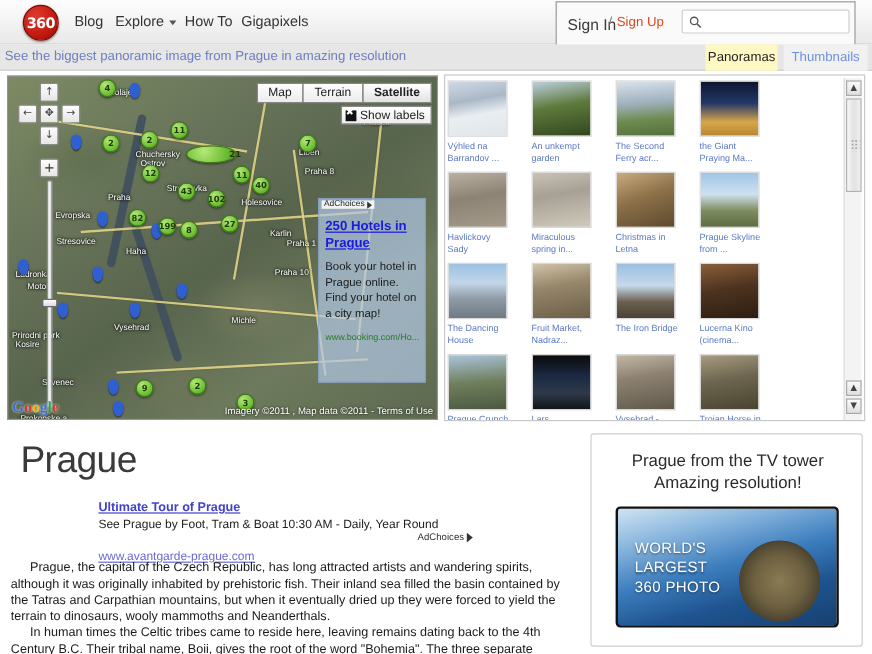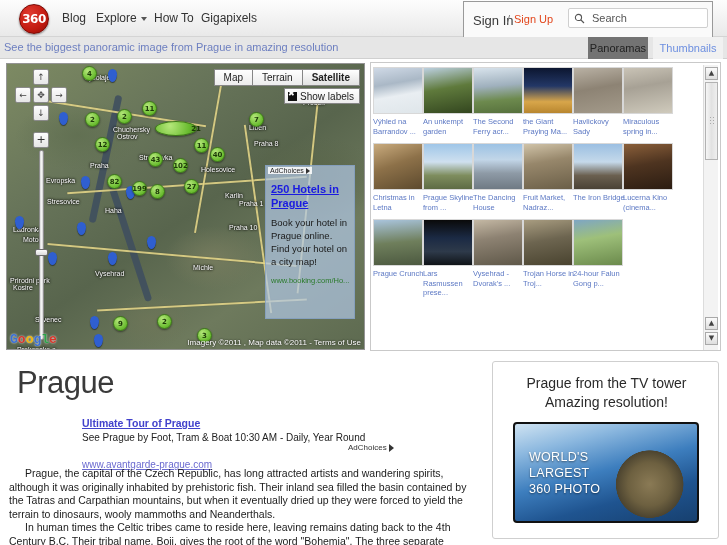--- a/index.html
+++ b/index.html
@@ -78,21 +78,21 @@
     position: absolute; left: 0; top: 37px; width: 727px; height: 22px;
     background: #e6e6e6; border-bottom: 1px solid #d0d0d0;
   }
   #banner-link {
     position: absolute; left: 4px; top: 4px; font-size: 11px;
     color: #6d7fc0; text-decoration: none; cursor: pointer;
   }
   #tab-panoramas {
     position: absolute; left: 588px; top: 37px; width: 60px; height: 22px;
     font-size: 11px; color: #222; text-align: center; line-height: 22px;
-    background: #737373; cursor: pointer;
+    background: #fef9c3; cursor: pointer;
   }
   #tab-thumbnails {
     position: absolute; left: 653px; top: 37px; width: 70px; height: 22px;
     font-size: 11px; color: #6d8fe0; text-align: center; line-height: 22px;
     background: #f1f1f1; cursor: pointer;
   }
 
   
   #main { position: absolute; left: 0; top: 60px; width: 727px; height: 293px; }
 
@@ -226,40 +226,40 @@
     font-size: 9.5px; color: #1a1a1a; line-height: 13px;
   }
   #map-ad-url {
     position: absolute; left: 5px; top: 110px; width: 84px;
     font-size: 7.5px; color: #2a7a2a; overflow: hidden;
     white-space: nowrap; text-overflow: ellipsis; cursor: pointer;
   }
   
   #gmap-logo {
     position: absolute; left: 3px; bottom: 2px;
-    font-size: 13px; font-weight: bold; font-family: Liberation Mono, monospace;
+    font-size: 13px; font-weight: bold; font-family: Liberation Serif, serif;
     text-shadow: 0 0 2px rgba(255,255,255,.9);
   }
   #gmap-logo i { font-style: normal; }
   #attrib {
     position: absolute; right: 3px; bottom: 2px; font-size: 8px; color: #fff;
     text-shadow: 0 0 2px #000; white-space: nowrap;
   }
 
   
   #thumbpanel {
     position: absolute; left: 370px; top: 2px; width: 351px; height: 289px;
     background: #fff; border: 1px solid #c9c9c9;
     overflow: hidden;
   }
   #thumbgrid {
     position: absolute; left: 2px; top: 4px; width: 325px;
     display: flex; flex-wrap: wrap;
   }
-  .thumb { width: 50px; margin: 0 0 7px 0; cursor: pointer; }
+  .thumb { width: 70px; margin: 0 0 7px 0; cursor: pointer; }
   .thumb .pic {
     width: 50px; height: 47px; border: 1px solid #d8d8d8;
     background-size: cover; background-position: center;
   }
   .thumb .cap {
     font-size: 7.5px; line-height: 9.5px; color: #5d79c4;
     width: 52px; margin-top: 3px; word-wrap: break-word;
   }
   
   #thumb-scroll {
@@ -362,21 +362,20 @@
 
   <div id="accountbox">
     <a id="signin">Sign In</a>
     <span id="slash">/</span>
     <a id="signup">Sign Up</a>
     <div id="searchwrap">
       <svg id="search-icon" viewBox="0 0 16 16">
         <circle cx="6.5" cy="6.5" r="4.5" fill="none" stroke="#555" stroke-width="1.6"></circle>
         <line x1="10" y1="10" x2="14.5" y2="14.5" stroke="#555" stroke-width="1.8"></line>
       </svg>
-      <input id="search-input" type="text" placeholder="Search" style="">
     </div>
   </div>
 </div>
 
 <div id="subbar">
   <a id="banner-link">See the biggest panoramic image from Prague in amazing resolution</a>
 </div>
 <div id="tab-panoramas">Panoramas</div>
 <div id="tab-thumbnails">Thumbnails</div>
 
@@ -428,21 +427,21 @@
         <div class="pin" style="left: 41px; top: 188px;"></div>
         <div class="pin" style="left: 101px; top: 188px;"></div>
         <div class="pin" style="left: 140px; top: 172px;"></div>
         <div class="pin" style="left: 87px; top: 270px;"></div>
         <div class="pin" style="left: 83px; top: 252px;"></div>
         <div class="cluster" style="left: 75px; top: 2px;">4</div>
         <div class="cluster" style="left: 135px; top: 37px;">11</div>
         <div class="cluster" style="left: 78px; top: 48px;">2</div>
         <div class="cluster" style="left: 110px; top: 45px;">2</div>
         <div class="cluster" style="left: 148px; top: 57px; padding-left: 40px;">21</div>
-        <div class="cluster" style="left: 88px; top: 73px;">12</div>
+        <div class="cluster" style="left: 111px; top: 73px;">12</div>
         <div class="cluster" style="left: 242px; top: 48px;">7</div>
         <div class="cluster" style="left: 187px; top: 74px;">11</div>
         <div class="cluster" style="left: 203px; top: 83px;">40</div>
         <div class="cluster" style="left: 141px; top: 88px;">43</div>
         <div class="cluster" style="left: 166px; top: 94px;">102</div>
         <div class="cluster" style="left: 100px; top: 110px;">82</div>
         <div class="cluster" style="left: 125px; top: 117px;">199</div>
         <div class="cluster" style="left: 143px; top: 120px;">8</div>
         <div class="cluster" style="left: 177px; top: 115px;">27</div>
         <div class="cluster" style="left: 106px; top: 252px;">9</div>

